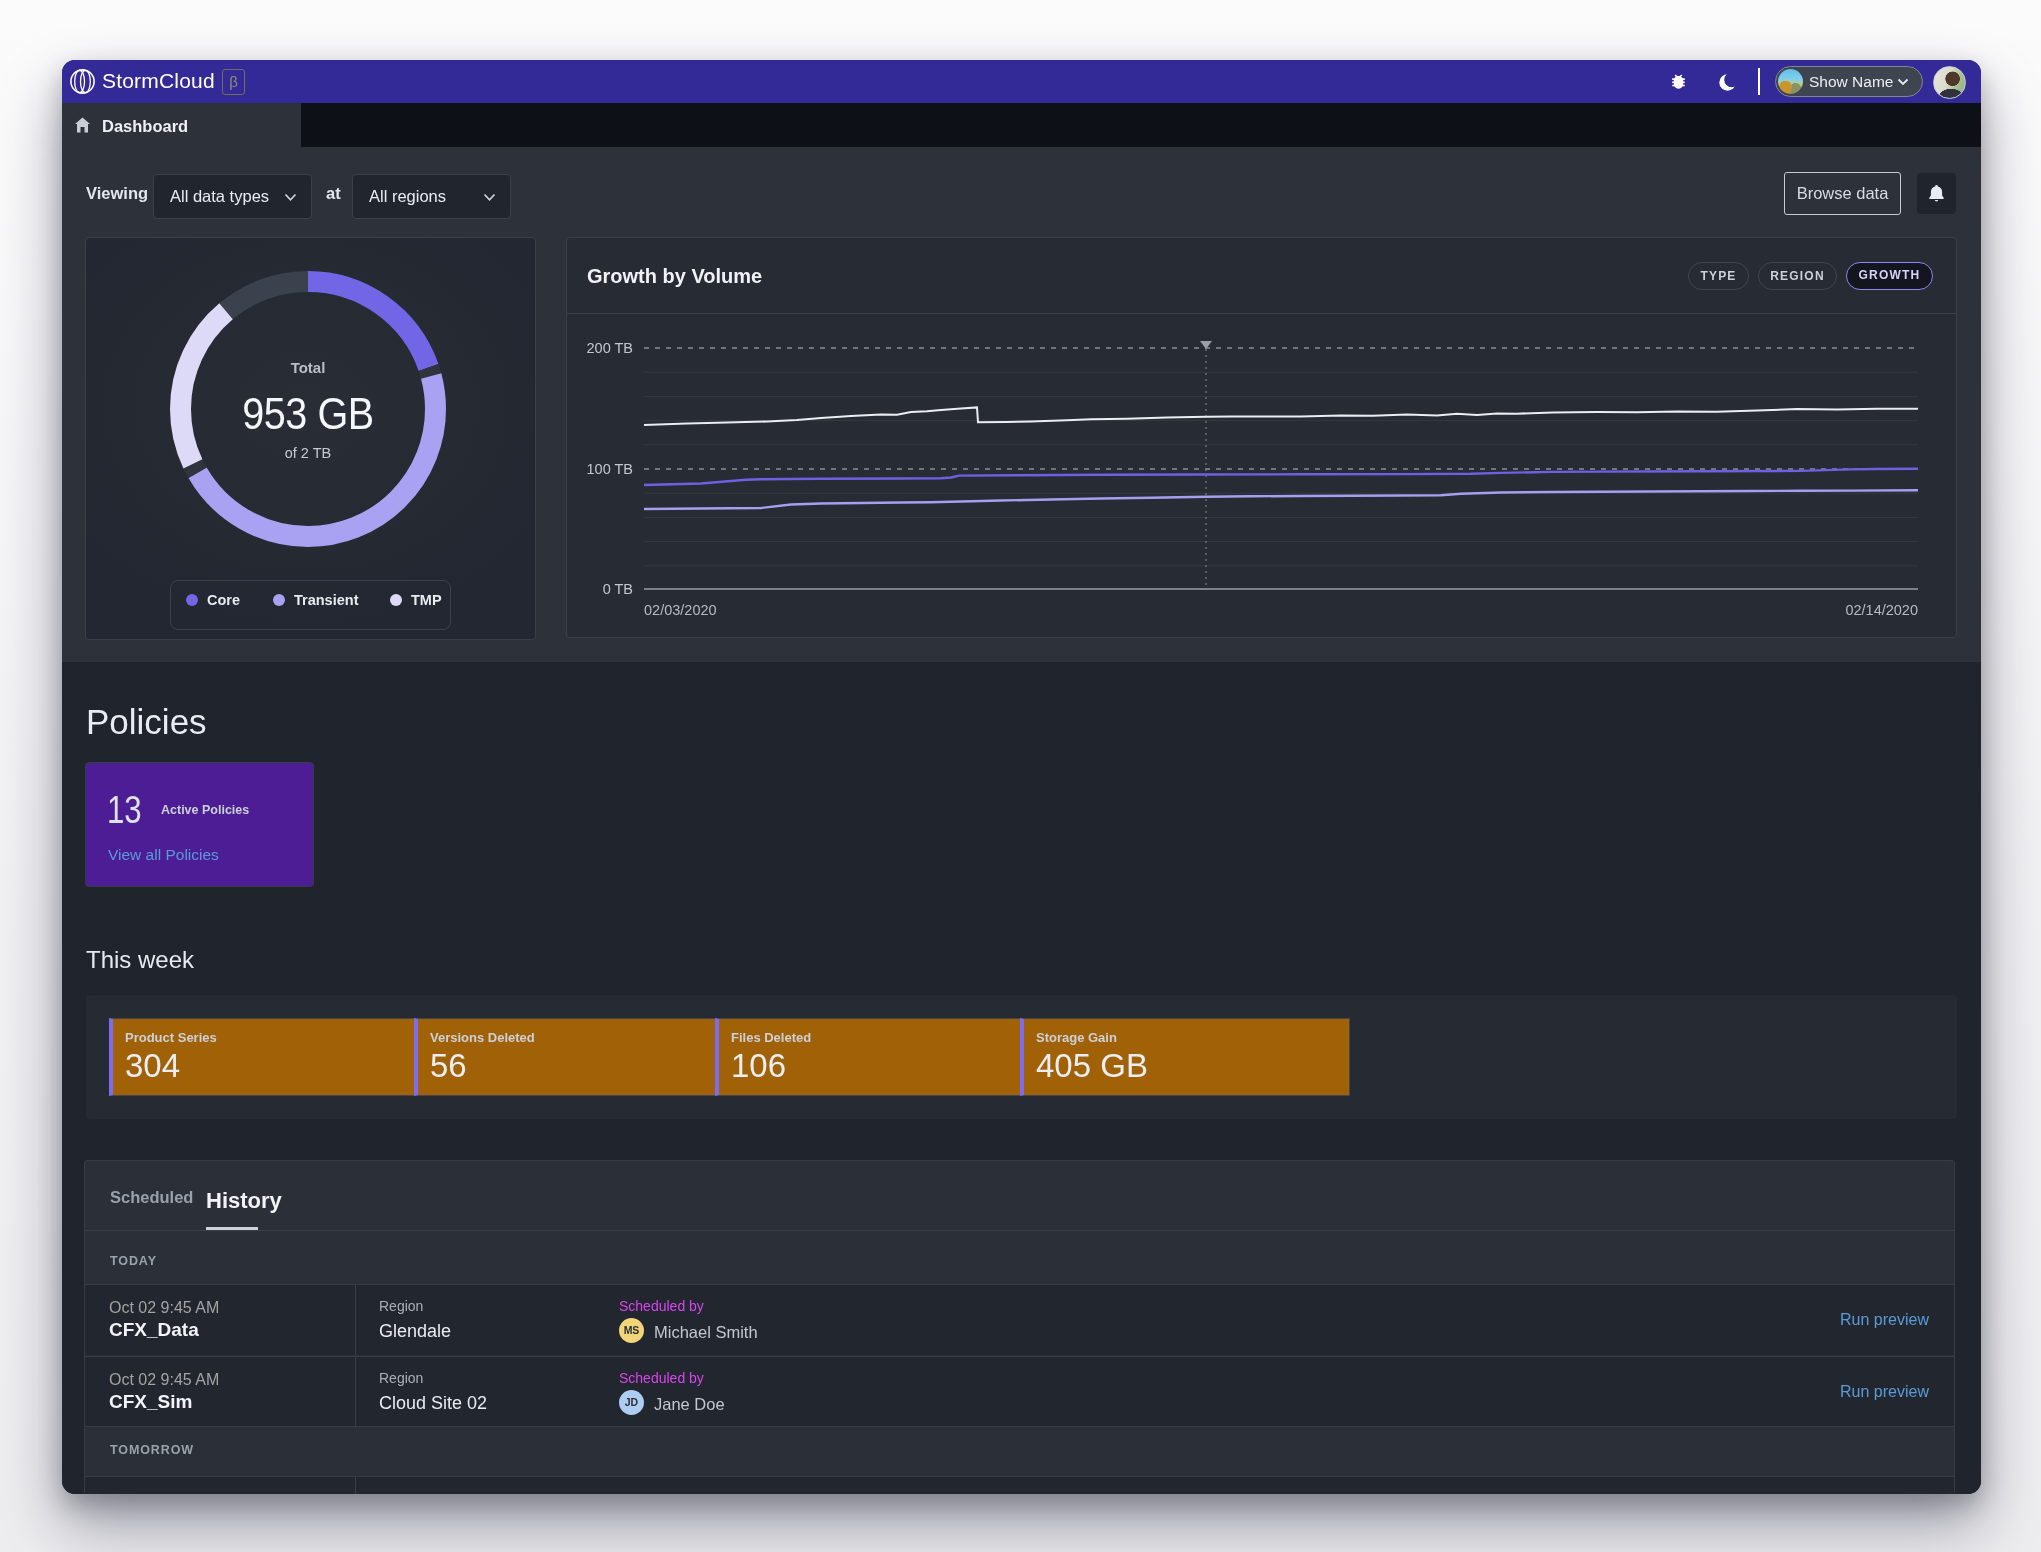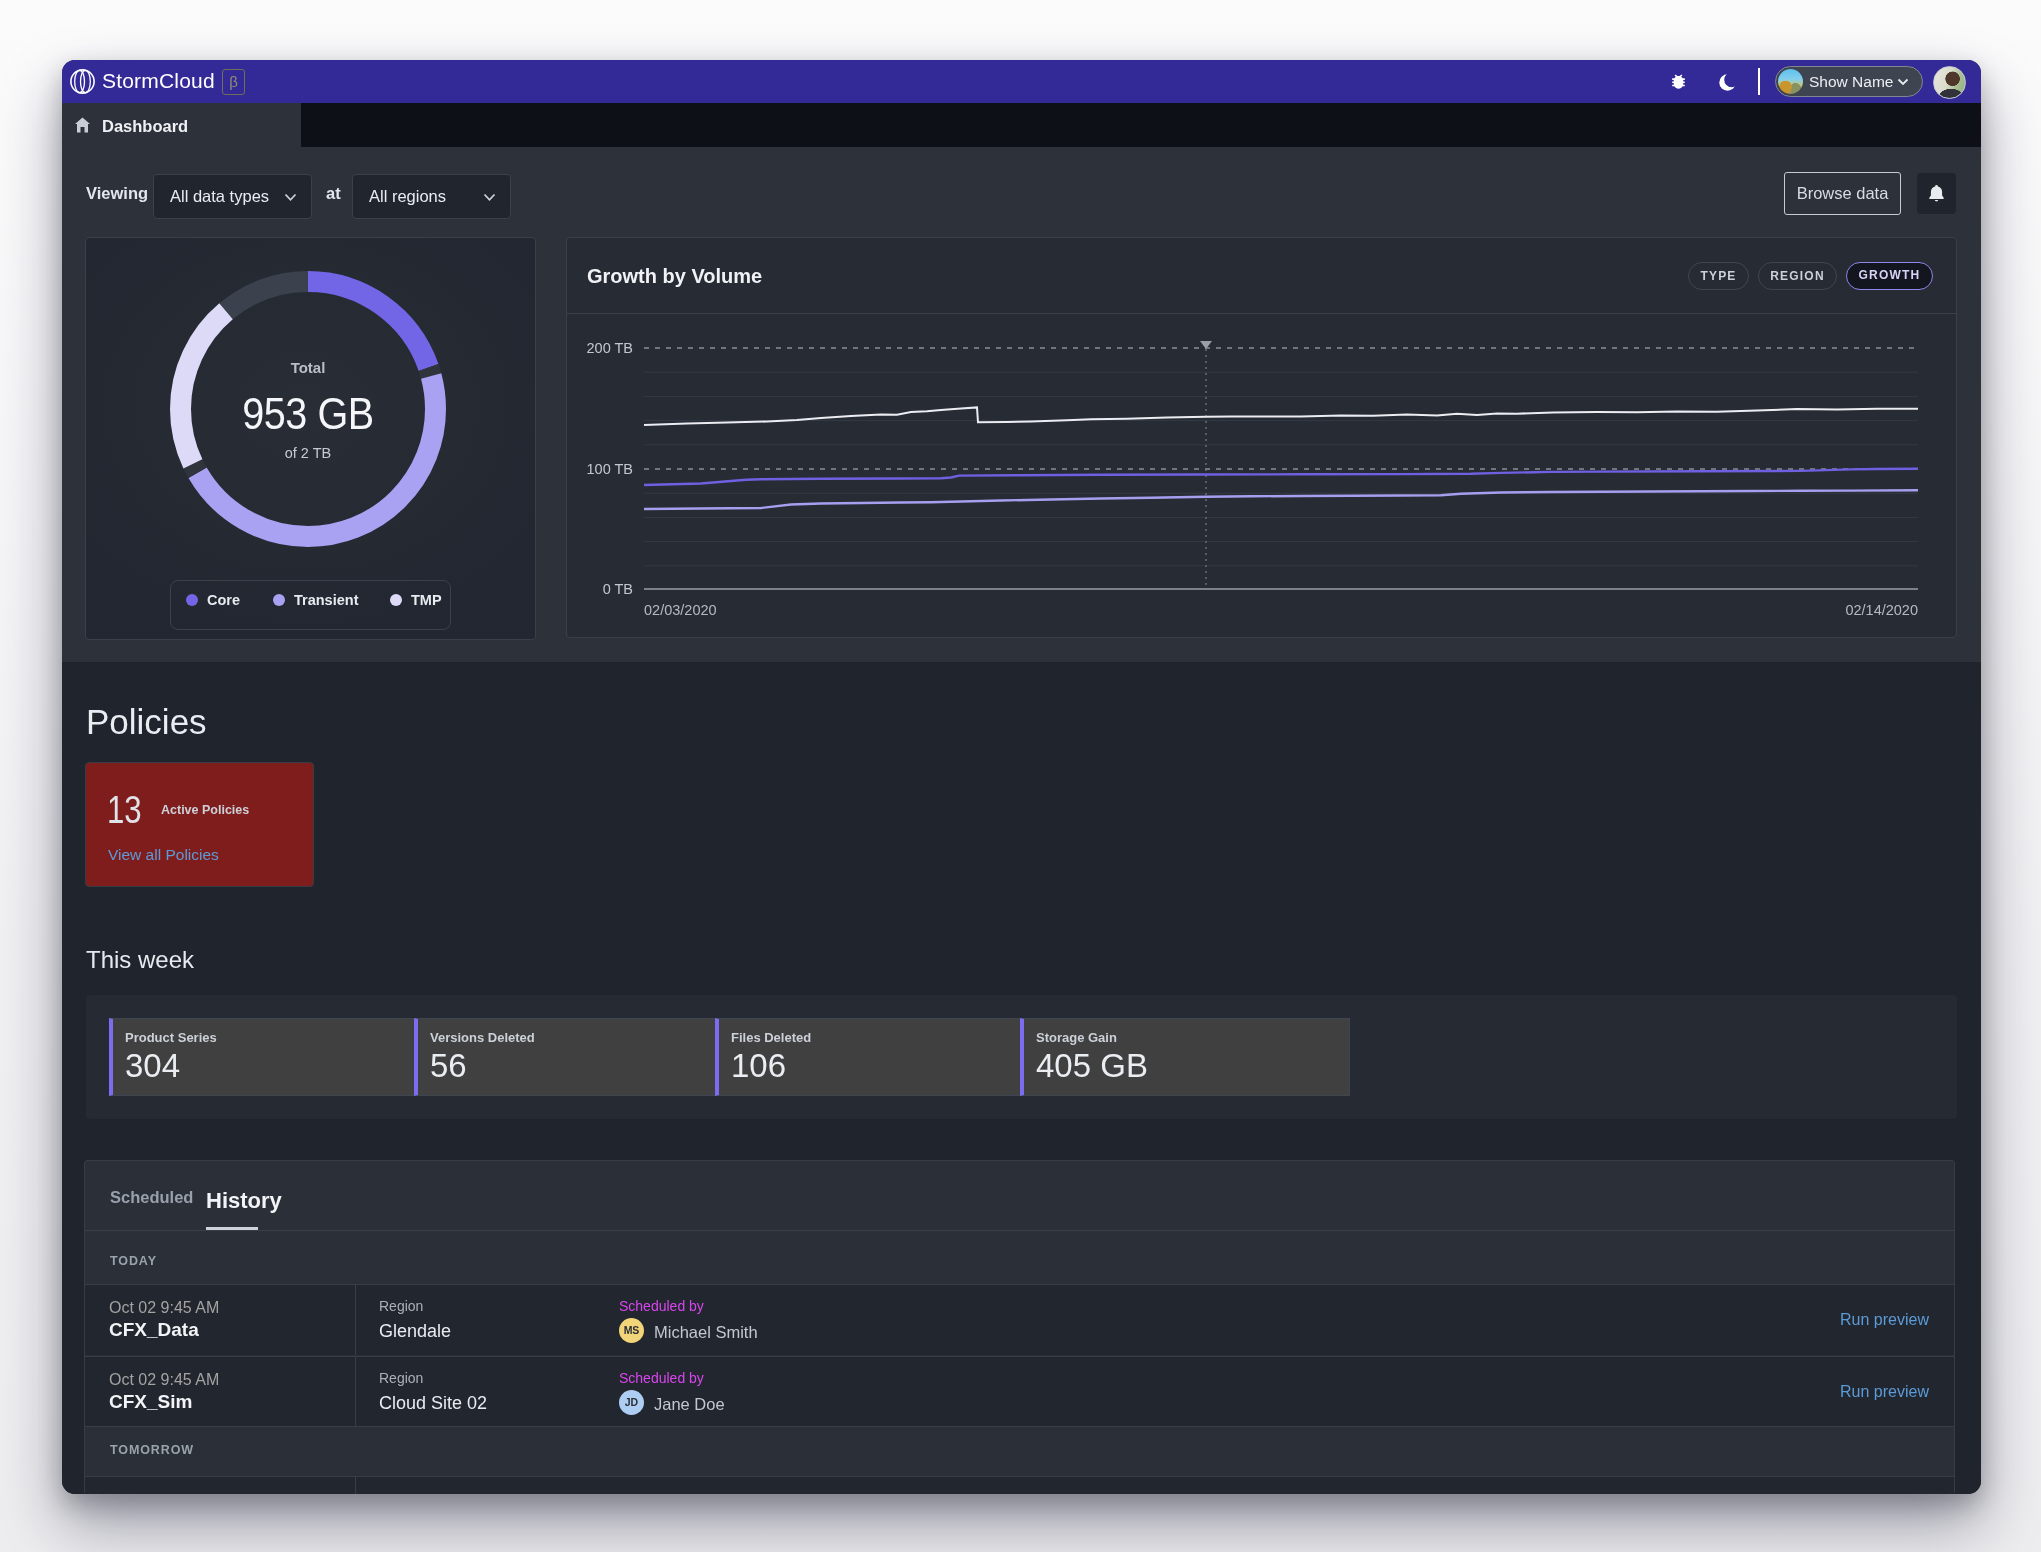--- a/index.html
+++ b/index.html
@@ -50,27 +50,27 @@
   .chart-card { left:504px; top:90px; width:1391px; height:401px; }
   .c-title { position:absolute; left:20px; top:27px; font-size:20px; font-weight:bold; color:#f0f2f6; }
   .pill { position:absolute; top:24px; height:28px; border-radius:14px; font-size:12px; font-weight:bold; letter-spacing:1.2px; text-align:center; }
   .pill.inactive { background:#262b34; border:1px solid #40454f; color:#ccd1d9; }
   .pill.active { background:#13161f; border:1.5px solid #8e86ea; color:#d7d3f8; }
   .c-sep { position:absolute; left:0; top:75px; width:100%; height:1px; background:#3b414b; }
 
   
   .lower { position:absolute; left:0; top:602px; width:100%; height:833px; background:#20242c; }
   .h-policies { position:absolute; left:24px; top:642px; font-size:35px; font-weight:400; color:#e9ecf0; }
-  .pol-card { left:23px; top:702px; width:229px; height:125px; background:#7f1d1d; border:1px solid #373d47; }
+  .pol-card { left:23px; top:702px; width:229px; height:125px; background:#4c1d95; border:1px solid #373d47; }
   .pol-num { position:absolute; left:21px; top:25px; font-size:39px; font-weight:400; color:#dfe3e9; transform:scaleX(0.8); transform-origin:left; }
   .pol-lab { position:absolute; left:75px; top:40px; font-size:12.5px; font-weight:bold; color:#ccd1d8; }
   .pol-link { position:absolute; left:22px; top:83px; font-size:15.5px; color:#5b9bd8; }
   .h-week { position:absolute; left:24px; top:886px; font-size:24px; font-weight:400; color:#e6eaef; }
   .stats-card { left:24px; top:935px; width:1871px; height:124px; background:#262b33; border:none; }
-  .stat { position:absolute; top:23px; width:330px; height:78px; background:#404040; border:1px solid #404651; border-left:4px solid #7b6cf0; }
+  .stat { position:absolute; top:23px; width:330px; height:78px; background:#a16207; border:1px solid #404651; border-left:4px solid #7b6cf0; }
   .stat-lab { position:absolute; left:12px; top:11px; font-size:13px; font-weight:bold; color:#ccd1d9; }
   .stat-val { position:absolute; left:12px; top:28px; font-size:33px; font-weight:400; color:#eaedf1; }
 
   
   .table-card { left:22px; top:1100px; width:1871px; height:335px; background:#2a2f38; border:1px solid #373d47; border-bottom:none; }
   .t-tab1 { position:absolute; left:25px; top:27px; font-size:16.5px; font-weight:bold; color:#99a0ab; }
   .t-tab2 { position:absolute; left:121px; top:27px; font-size:22px; font-weight:bold; color:#f2f4f7;text-align:right; }
   .t-underline { position:absolute; left:121px; top:66px; width:52px; height:3px; background:#ced3d9; }
   .t-sep { position:absolute; left:0; top:69px; width:100%; height:1px; background:#39404a; }
   .t-group { position:absolute; left:25px; font-size:12.5px; font-weight:bold; letter-spacing:0.9px; color:#9aa2ac; }

